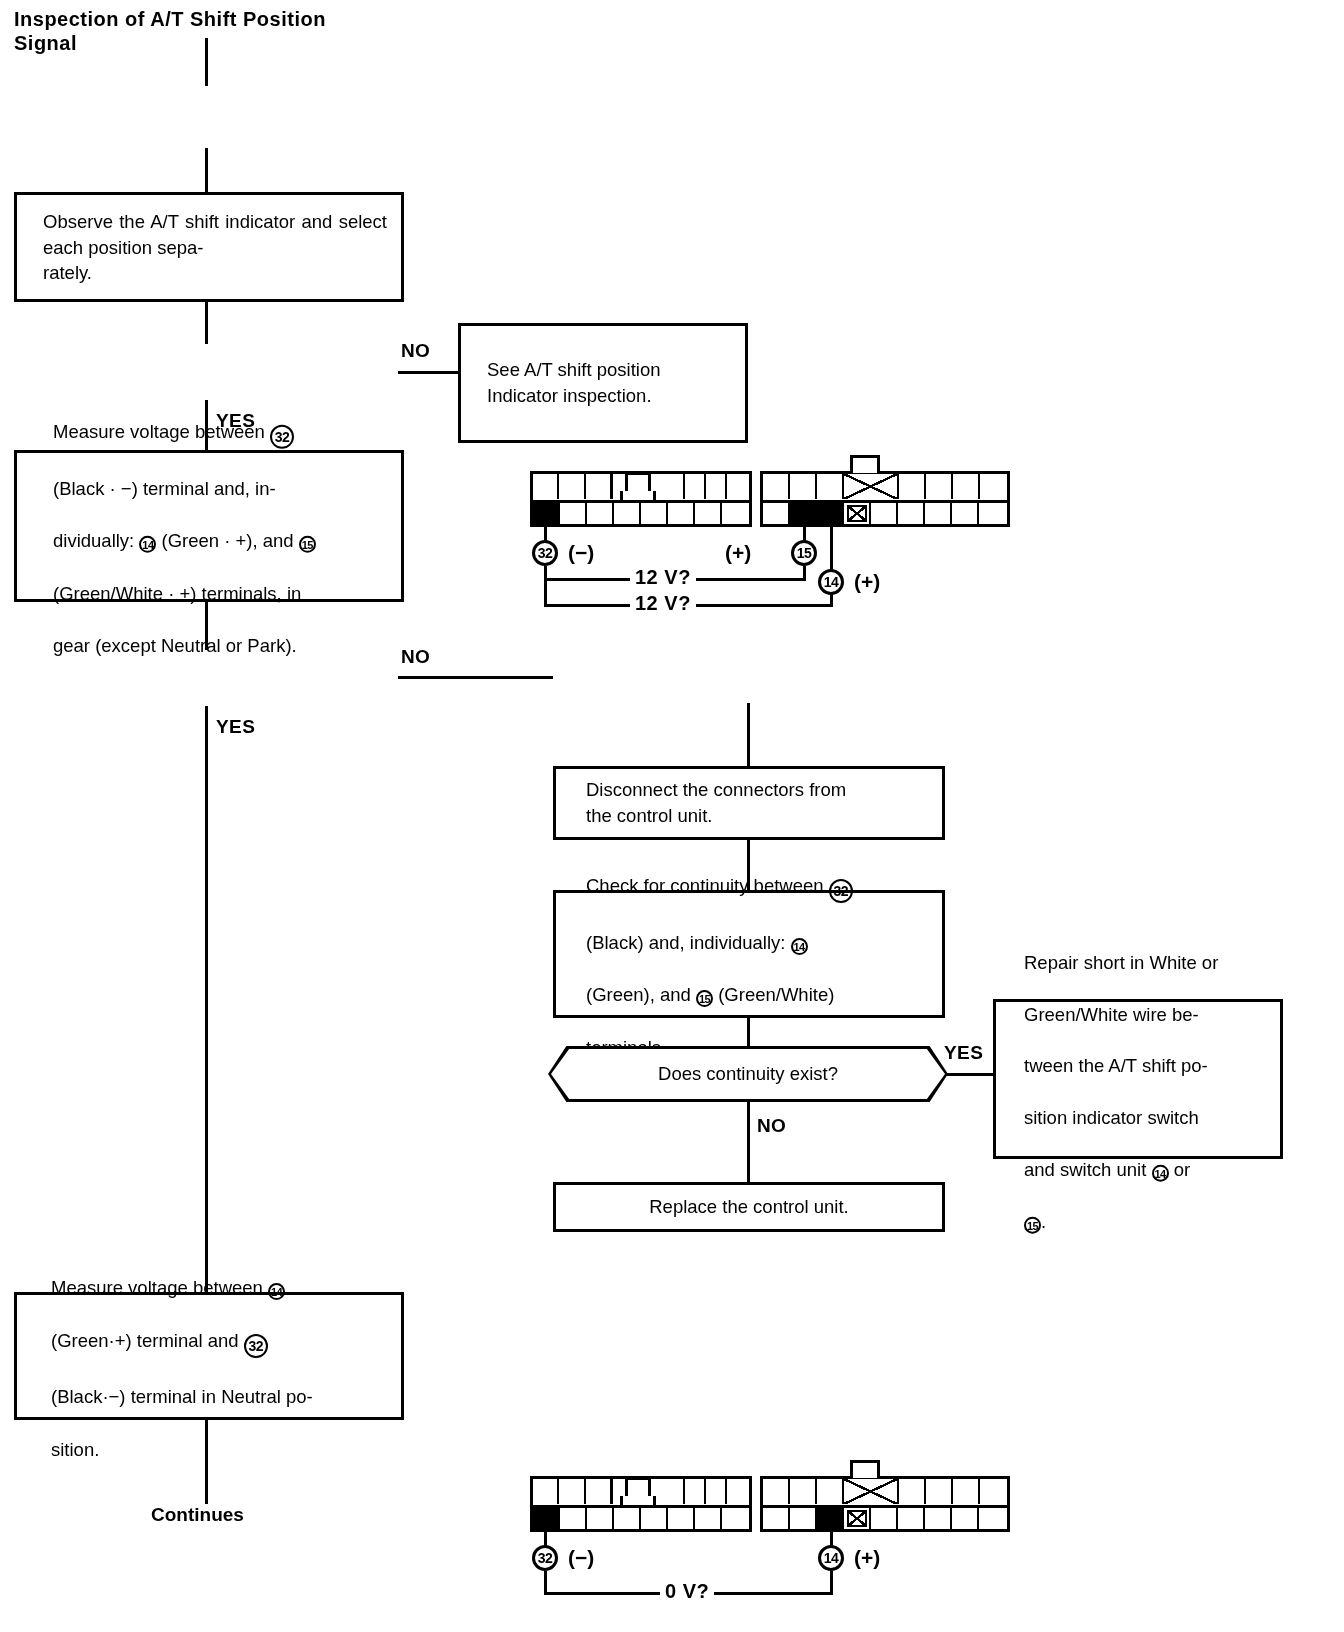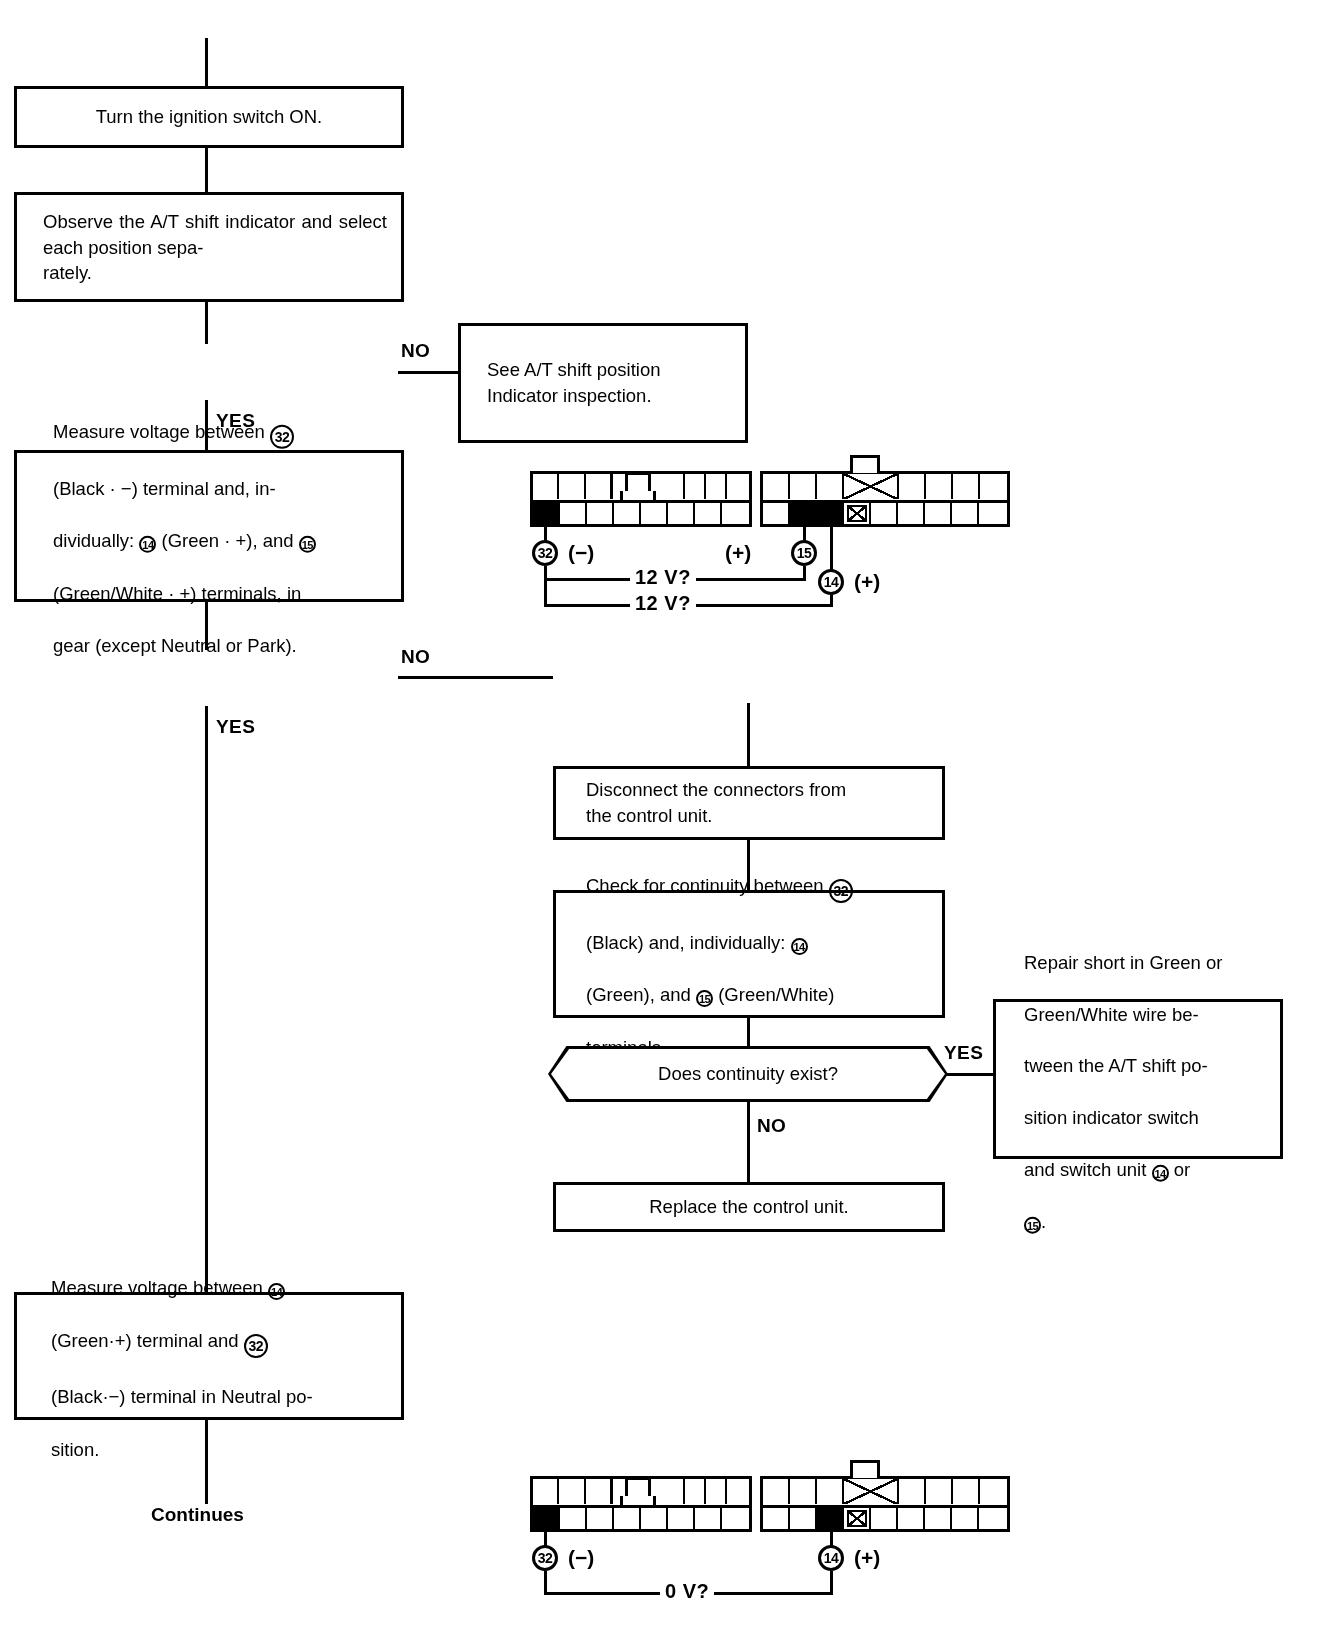--- a/index.html
+++ b/index.html
@@ -168,26 +168,25 @@
     background:#fff;
     padding:0 5px;
     letter-spacing:.5px;
   }
 </style>
 </head>
 <body>
 
 <div id="page">
 
+  <div class="ttl" style="left:14px;top:8px;width:420px;">Inspection of A/T Shift Position
+Signal</div>
 
   <div class="vl" style="left:205px;top:38px;height:48px;"></div>
 
-  <div class="box center" style="left:14px;top:86px;width:390px;height:62px;">
-    <div class="txt">Turn the ignition switch ON.</div>
-  </div>
 
   <div class="vl" style="left:205px;top:148px;height:44px;"></div>
 
   <div class="box just" style="left:14px;top:192px;width:390px;height:110px;">
     <div class="txt">Observe the A/T shift indicator and select each position sepa-
 rately.</div>
   </div>
 
   <div class="vl" style="left:205px;top:302px;height:42px;"></div>
 
@@ -335,21 +334,21 @@
   </div>
 
   <div class="lbl" style="left:944px;top:1042px;">YES</div>
   <div class="hl" style="left:946px;top:1073px;width:47px;"></div>
 
   <div class="lbl" style="left:757px;top:1115px;">NO</div>
   <div class="vl" style="left:747px;top:1102px;height:80px;"></div>
 
   <div class="box" style="left:993px;top:999px;width:290px;height:160px;">
     <div class="txt" style="left:28px;right:14px;line-height:1.40;">
-      <span>Repair short in Green or</span><br>
+      <span>Repair short in White or</span><br>
       <span>Green/White   wire   be-</span><br>
       <span>tween the A/T shift po-</span><br>
       <span>sition  indicator  switch</span><br>
       <span>and  switch  unit  </span><span class="cnum">14</span><span>  or</span><br>
       <span class="cnum">15</span><span>.</span>
     </div>
   </div>
 
   <div class="box center" style="left:553px;top:1182px;width:392px;height:50px;">
     <div class="txt">Replace the control unit.</div>

